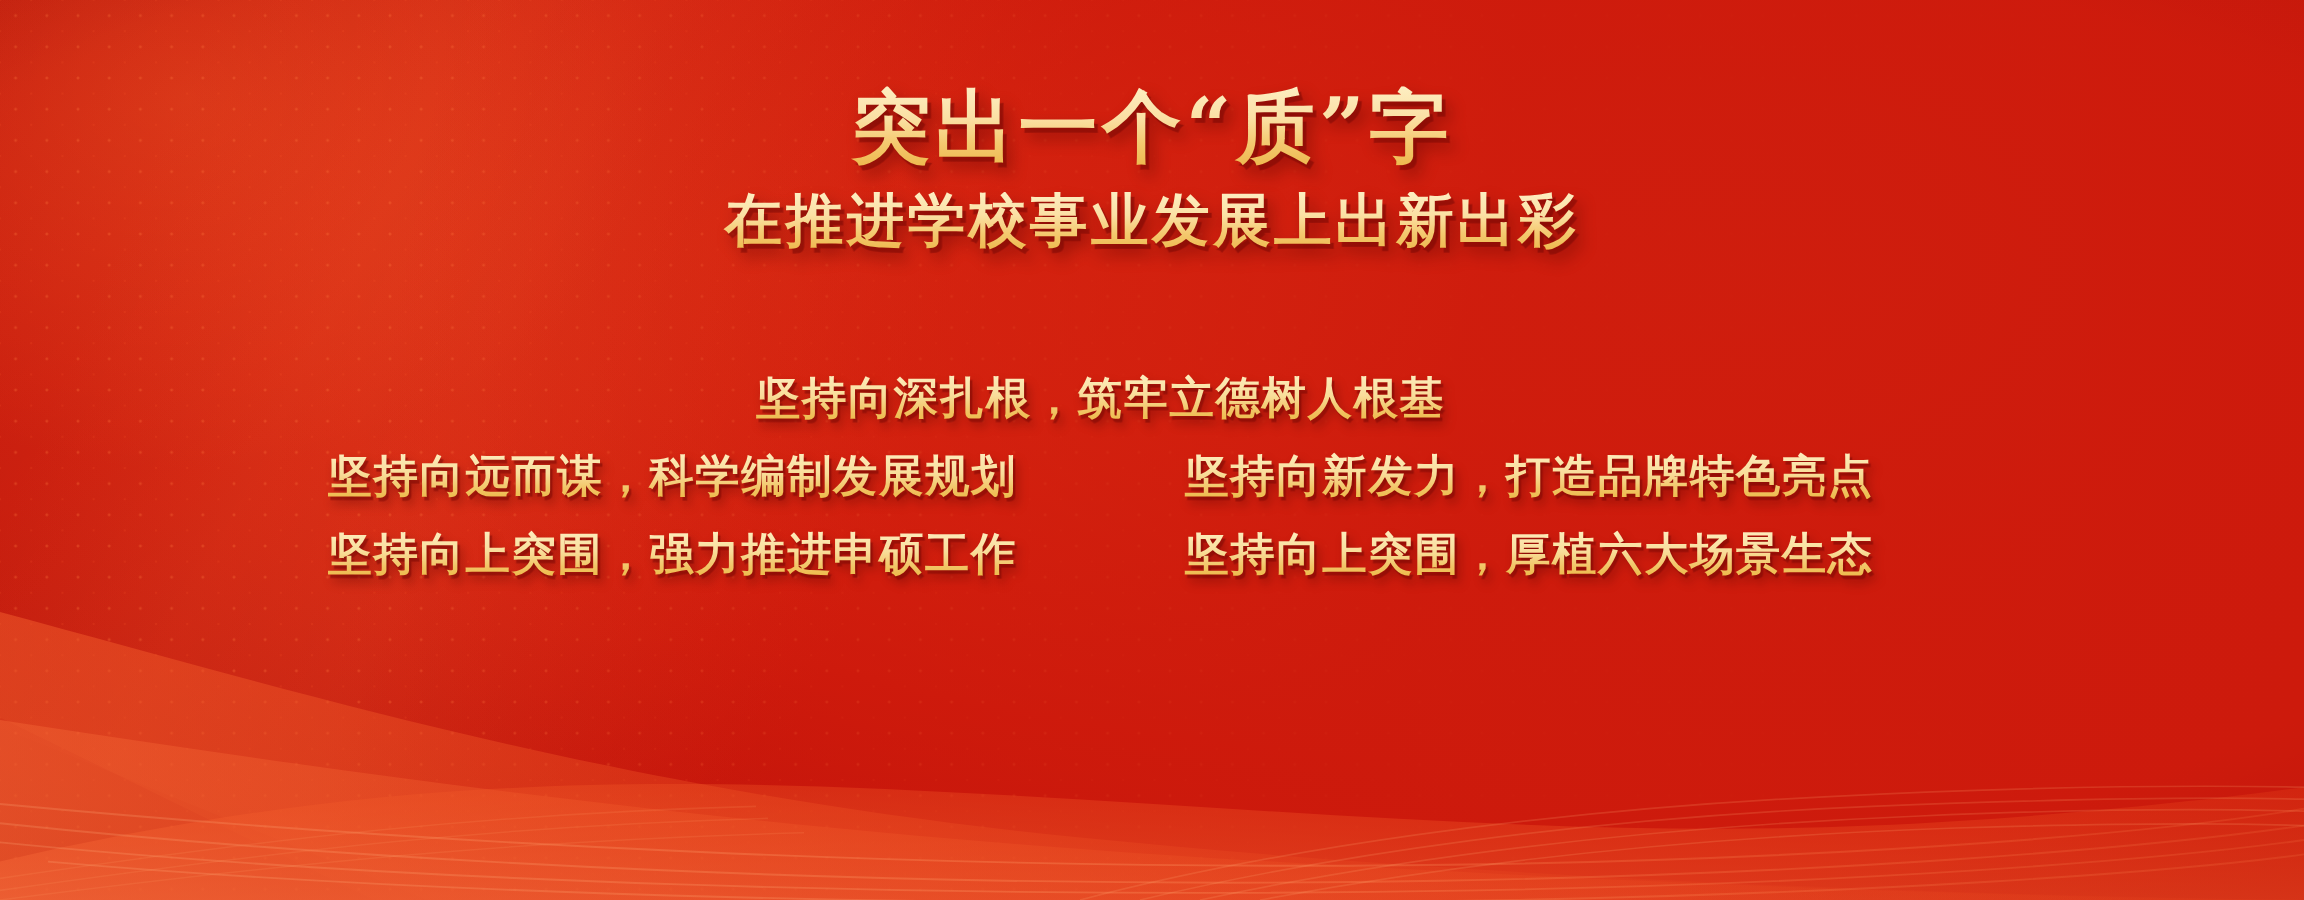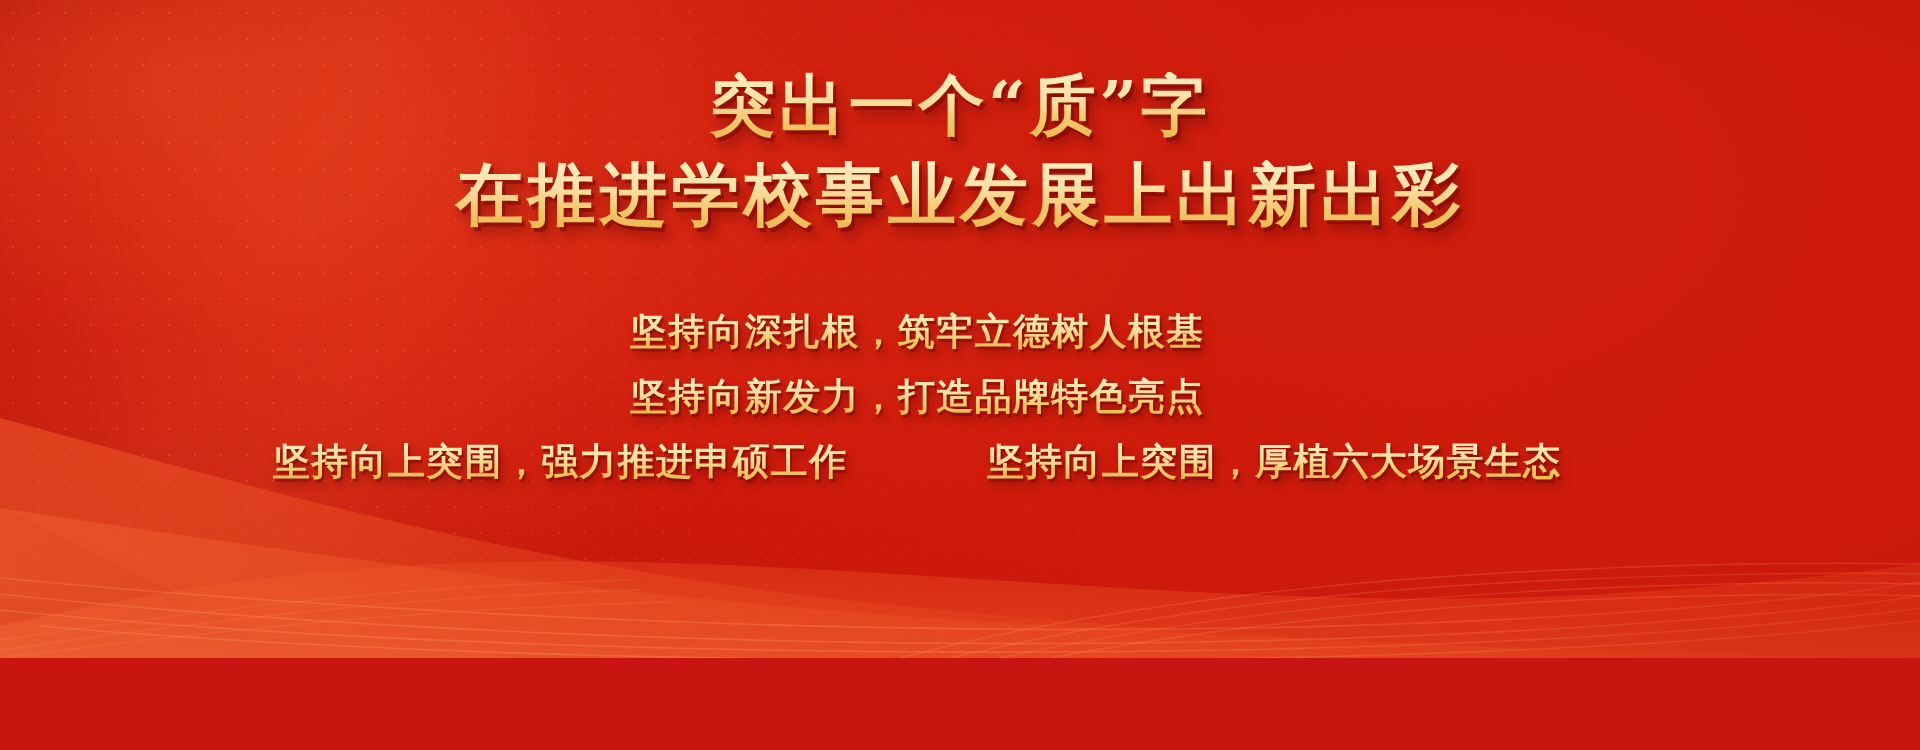--- a/index.html
+++ b/index.html
@@ -3,21 +3,21 @@
 <meta charset="utf-8">
 <title>Banner</title>
 <style>
   html,body{margin:0;padding:0;}
   body{
     width:1920px;height:750px;overflow:hidden;
     font-family:"DejaVu Serif",serif;
     background:#c8150f;
   }
   #stage{
-    position:relative;width:1920px;height:658px;overflow:hidden;
+    position:relative;width:1920px;height:750px;overflow:hidden;
     background:
       radial-gradient(120% 95% at 78% 34%, #e8411d 0%, #dd2d13 26%, #cf1a0c 55%, #bb1009 78%, #ab0c06 100%);
   }
   
   .glow-a{
     position:absolute;left:48%;top:-36%;width:72%;height:130%;
     background:radial-gradient(50% 50% at 50% 50%, rgba(255,140,60,.42) 0%, rgba(255,110,40,.20) 42%, rgba(255,90,30,0) 72%);
     pointer-events:none;
   }
   .glow-b{
@@ -78,21 +78,21 @@
     font-weight:bold;
     letter-spacing:.055em;
     white-space:nowrap;
     line-height:1;
     background:linear-gradient(180deg,#fdeec2 0%,#fbe0a4 40%,#f4c96f 72%,#eeb94f 100%);
     -webkit-background-clip:text;background-clip:text;
     -webkit-text-fill-color:transparent;color:transparent;
     filter:drop-shadow(3px 4px 0 rgba(120,8,4,.55)) drop-shadow(5px 7px 6px rgba(95,4,2,.45));
   }
   .title-1{font-size:66px;margin-bottom:22px;}
-  .title-2{font-size:68px;letter-spacing:.06em;}
+  .title-2{font-size:48px;letter-spacing:.06em;}
 
   .slogans{
     position:absolute;left:0;right:0;top:312px;
     display:flex;flex-direction:column;align-items:center;gap:26px;
   }
   .slogan-row{
     display:flex;flex-direction:row;justify-content:center;align-items:center;
     gap:54px;
   }
   .slogan{
@@ -185,20 +185,21 @@
       <span class="title-line title-2">在推进学校事业发展上出新出彩</span>
     </div>
 
     <div class="slogans">
 
       <div class="slogan-row">
         <div class="slogan left">坚持向深扎根，筑牢立德树人根基</div>
       </div>
 
       <div class="slogan-row">
+        <div class="slogan left">坚持向远而谋，科学编制发展规划</div>
         <div class="slogan right">坚持向新发力，打造品牌特色亮点</div>
       </div>
 
       <div class="slogan-row">
         <div class="slogan left">坚持向上突围，强力推进申硕工作</div>
         <div class="slogan right">坚持向上突围，厚植六大场景生态</div>
       </div>
 
     </div>
   </div>

